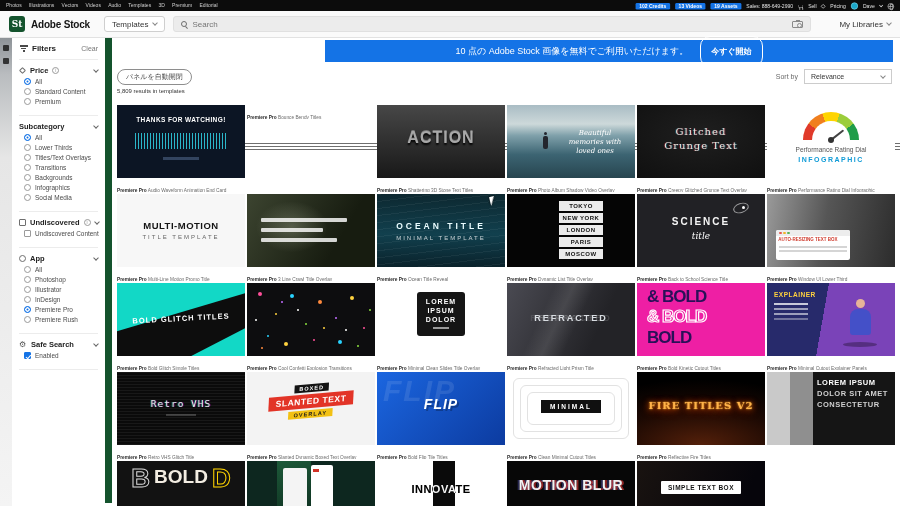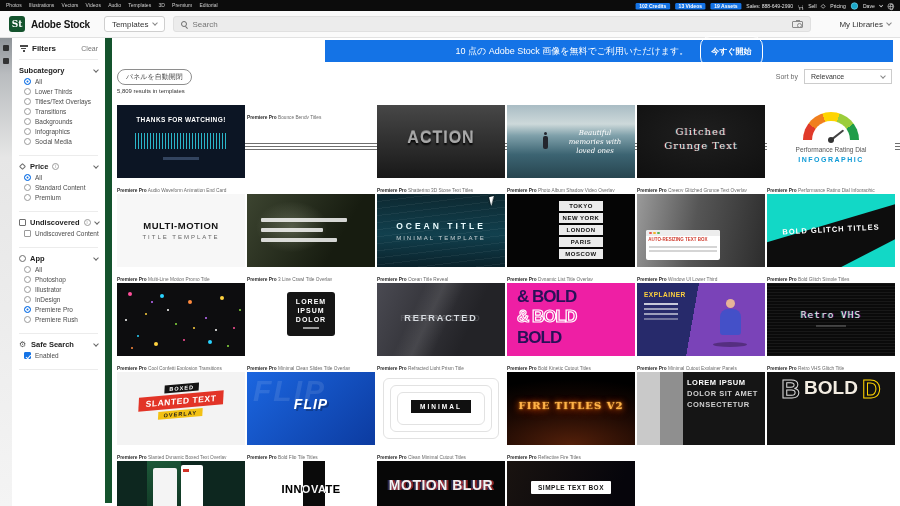--- a/index.html
+++ b/index.html
@@ -280,72 +280,72 @@
           <i class="f1"></i>
           <i class="f2"></i>
           <i class="f3"></i>
         </span>
       <b>Filters</b>
       <a class="clear">Clear</a>
     </div>
 
     <div class="fsec">
       <div class="fsec-h">
-          <span class="sic grid"></span>
-          <b>Subcategory</b>
-          <span class="chev"></span>
-        </div>
-      <label class="opt">
-          <span class="radio sel"></span>
-          <span class="olbl">All</span>
-        </label>
-      <label class="opt">
-          <span class="radio"></span>
-          <span class="olbl">Lower Thirds</span>
-        </label>
-      <label class="opt">
-          <span class="radio"></span>
-          <span class="olbl">Titles/Text Overlays</span>
-        </label>
-      <label class="opt">
-          <span class="radio"></span>
-          <span class="olbl">Transitions</span>
-        </label>
-      <label class="opt">
-          <span class="radio"></span>
-          <span class="olbl">Backgrounds</span>
-        </label>
-      <label class="opt">
-          <span class="radio"></span>
-          <span class="olbl">Infographics</span>
-        </label>
-      <label class="opt">
-          <span class="radio"></span>
-          <span class="olbl">Social Media</span>
-        </label>
-    </div>
-
-    <div class="fsec">
-      <div class="fsec-h">
           <span class="sic tag"></span>
           <b>Price</b>
           <span class="info">i</span>
           <span class="chev"></span>
         </div>
       <label class="opt">
           <span class="radio sel"></span>
           <span class="olbl">All</span>
         </label>
       <label class="opt">
           <span class="radio"></span>
           <span class="olbl">Standard Content</span>
         </label>
       <label class="opt">
           <span class="radio"></span>
           <span class="olbl">Premium</span>
+        </label>
+    </div>
+
+    <div class="fsec">
+      <div class="fsec-h">
+          <span class="sic grid"></span>
+          <b>Subcategory</b>
+          <span class="chev"></span>
+        </div>
+      <label class="opt">
+          <span class="radio sel"></span>
+          <span class="olbl">All</span>
+        </label>
+      <label class="opt">
+          <span class="radio"></span>
+          <span class="olbl">Lower Thirds</span>
+        </label>
+      <label class="opt">
+          <span class="radio"></span>
+          <span class="olbl">Titles/Text Overlays</span>
+        </label>
+      <label class="opt">
+          <span class="radio"></span>
+          <span class="olbl">Transitions</span>
+        </label>
+      <label class="opt">
+          <span class="radio"></span>
+          <span class="olbl">Backgrounds</span>
+        </label>
+      <label class="opt">
+          <span class="radio"></span>
+          <span class="olbl">Infographics</span>
+        </label>
+      <label class="opt">
+          <span class="radio"></span>
+          <span class="olbl">Social Media</span>
         </label>
     </div>
 
     <div class="fsec">
       <div class="fsec-h">
           <span class="sic box"></span>
           <b>Undiscovered</b>
           <span class="info">i</span>
           <span class="chev"></span>
         </div>
@@ -495,20 +495,29 @@
           <div>TOKYO</div>
           <div>NEW YORK</div>
           <div>LONDON</div>
           <div>PARIS</div>
           <div>MOSCOW</div>
         </div>
       </div>
       <figcaption class="cap"><span class="tn"><b>Premiere Pro</b> <span>Dynamic List Title Overlay</span></span></figcaption>
     </figure>
 
+    <figure class="card">
+      <div class="thumb t12">
+        <div class="ring"></div>
+        <div class="dot"></div>
+        <div class="c h">SCIENCE</div>
+        <div class="c s">title</div>
+      </div>
+      <figcaption class="cap"><span class="tn"><b>Premiere Pro</b> <span>Back to School Science Title</span></span></figcaption>
+    </figure>
 
     <figure class="card">
       <div class="thumb t13">
         <div class="win">
           <div class="tbar">
               <i class="d1"></i>
               <i class="d2"></i>
               <i class="d3"></i>
             </div>
           <div class="wt">AUTO-RESIZING TEXT BOX</div>

